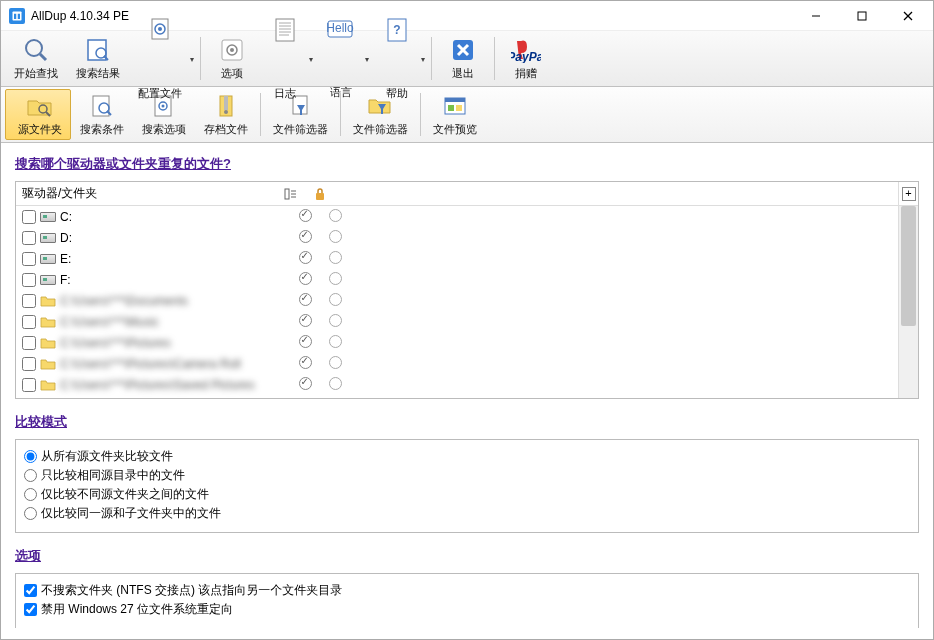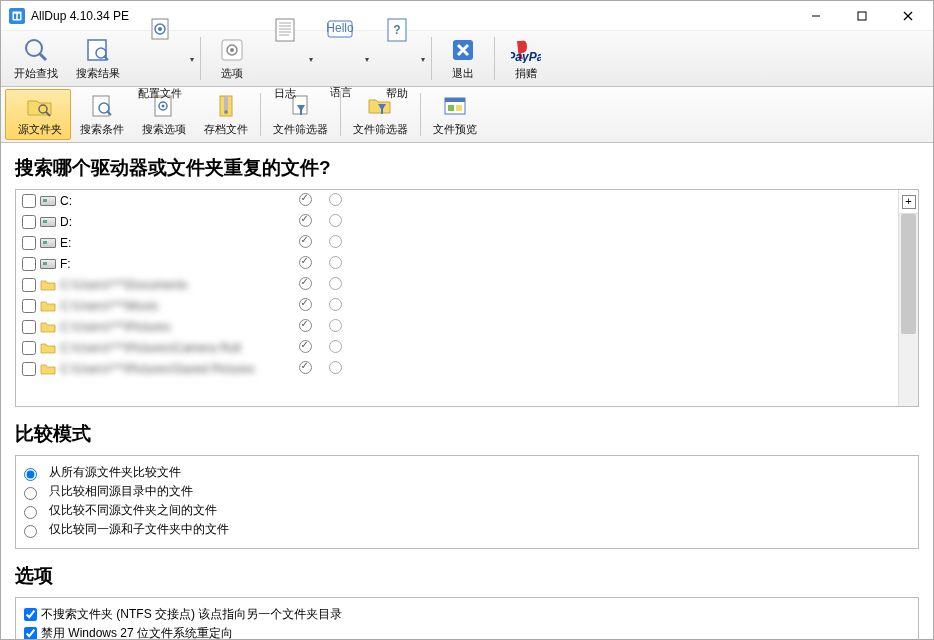--- a/index.html
+++ b/index.html
@@ -13,21 +13,21 @@
 .toolbar1 { height: 56px; background: linear-gradient(#fafafa,#ececec); border-bottom: 1px solid #c0c0c0; display: flex; padding: 2px 4px; gap: 0; }
 .tbtn { display: flex; flex-direction: column; align-items: center; justify-content: center; padding: 2px 8px 2px 8px; min-width: 56px; cursor: pointer; border: 1px solid transparent; border-radius: 2px; }
 .tbtn .ticon { width: 30px; height: 30px; display: flex; align-items: center; justify-content: center; }
 .tbtn .tlabel { font-size: 11px; color: #111; margin-top: 2px; }
 .tbtn.with-arrow { position: relative; padding-right: 14px; gap: 40px; }
 .tbtn.with-arrow::after { content: "▾"; position: absolute; right: 2px; top: 50%; transform: translateY(-50%); font-size: 8px; color: #444; }
 .sep { width: 1px; background: #c8c8c8; margin: 4px 3px; }
 .toolbar2 { height: 56px; background: linear-gradient(#fdfdfd,#f1f1f1); border-bottom: 1px solid #c0c0c0; display: flex; padding: 2px 4px; }
 .tbtn.active { background: linear-gradient(#ffe9a8,#ffd766); border: 1px solid #d7ab3a; padding-left: 12px; }
 .content { padding: 12px 14px 0 14px; height: calc(640px - 30px - 56px - 56px - 2px); overflow: hidden; }
-.section-title { font-weight: bold; font-size: 19px; margin-bottom: 8px; color: #000000; }
+.section-title { font-weight: bold; font-size: 13px; margin-bottom: 8px; color: #4c1d95; text-decoration: underline; }
 .table-wrap { border: 1px solid #bbb; height: 218px; position: relative; display: flex; }
 .table-main { flex: 1; overflow: hidden; }
 .thead { display: flex; align-items: center; height: 24px; border-bottom: 1px solid #ddd; background: #fff; }
 .th { padding: 0 6px; font-size: 12px; color: #000; }
 .th.col-name { width: 262px; font-weight: normal; }
 .th.col-icon { width: 30px; text-align: center; }
 .trow { display: flex; align-items: center; height: 21px; padding-left: 2px; }
 .trow .cb { width: 14px; height: 14px; margin: 0 4px; }
 .trow .folder-ico { width: 16px; height: 12px; margin-right: 4px; display: inline-flex; align-items: center; }
 .trow .drive-ico { width: 16px; height: 10px; border: 1px solid #777; background: linear-gradient(#eee,#ccc); margin-right: 4px; border-radius: 1px; position: relative; }
@@ -37,21 +37,21 @@
 .trow .radio-col { width: 30px; text-align: center; }
 .radio-filled { width: 13px; height: 13px; border: 1px solid #888; border-radius: 50%; display: inline-block; position: relative; }
 .radio-filled.checked::after { content: "✓"; position: absolute; left: 1px; top: -2px; font-size: 10px; color: #555; }
 .radio-empty { width: 13px; height: 13px; border: 1px solid #aaa; border-radius: 50%; display: inline-block; }
 .rightbar { width: 20px; border-left: 1px solid #ddd; display: flex; flex-direction: column; }
 .rightbar .add-btn { height: 24px; border-bottom: 1px solid #ddd; display: flex; align-items: center; justify-content: center; cursor: pointer; }
 .rightbar .scroll-track { flex: 1; background: #f0f0f0; position: relative; }
 .rightbar .scroll-thumb { position: absolute; top: 0; left: 2px; right: 2px; height: 120px; background: #c8c8c8; border-radius: 2px; }
 .compare-section { margin-top: 14px; }
 .compare-box { border: 1px solid #bbb; padding: 6px 8px 8px 8px; margin-top: 4px; }
-.radio-row { display: flex; align-items: flex-end; margin: 2px 0; cursor: pointer; gap: 8px; }
+.radio-row { display: flex; align-items: center; margin: 2px 0; cursor: pointer; }
 .radio-row input { margin-right: 4px; }
 .options-section { margin-top: 14px; }
 .options-box { border: 1px solid #bbb; border-bottom: none; padding: 6px 8px 8px 8px; margin-top: 4px; }
 .check-row { display: flex; align-items: center; margin: 2px 0; cursor: pointer; }
 .check-row input { margin-right: 4px; }
 svg { display: block; }
 .plus-box { width: 14px; height: 14px; border: 1px solid #888; display: flex; align-items: center; justify-content: center; font-size: 11px; line-height: 1; }
 </style>
 </head>
 <body>
@@ -253,20 +253,35 @@
       </div>
     <div class="tlabel">文件预览</div>
   </div>
 </div>
 
 <div class="content">
   <div class="section-title">搜索哪个驱动器或文件夹重复的文件?</div>
 
   <div class="table-wrap">
     <div class="table-main">
+      <div class="thead">
+        <div class="th col-name">驱动器/文件夹</div>
+        <div class="th col-icon">
+            <svg width="14" height="14">
+              <rect x="1" y="2" width="4" height="10" fill="none" stroke="#666"></rect>
+              <path d="M7 4 L12 4 M7 7 L12 7 M7 10 L12 10" stroke="#666"></path>
+            </svg>
+          </div>
+        <div class="th col-icon">
+            <svg width="12" height="14">
+              <rect x="2" y="6" width="8" height="7" fill="#e6a63a" rx="1"></rect>
+              <path d="M4 6 L4 4 Q4 2 6 2 Q8 2 8 4 L8 6" fill="none" stroke="#c98a2a" stroke-width="1.5"></path>
+            </svg>
+          </div>
+      </div>
       <div id="table-body">
           <div class="trow">
             <input type="checkbox" class="cb" style="">
             <span class="drive-ico"></span>
             <span class="name">C:</span>
             <span class="radio-col"><span class="radio-filled checked"></span></span>
             <span class="radio-col"><span class="radio-empty"></span></span>
           </div>
           <div class="trow">
             <input type="checkbox" class="cb" style="">

